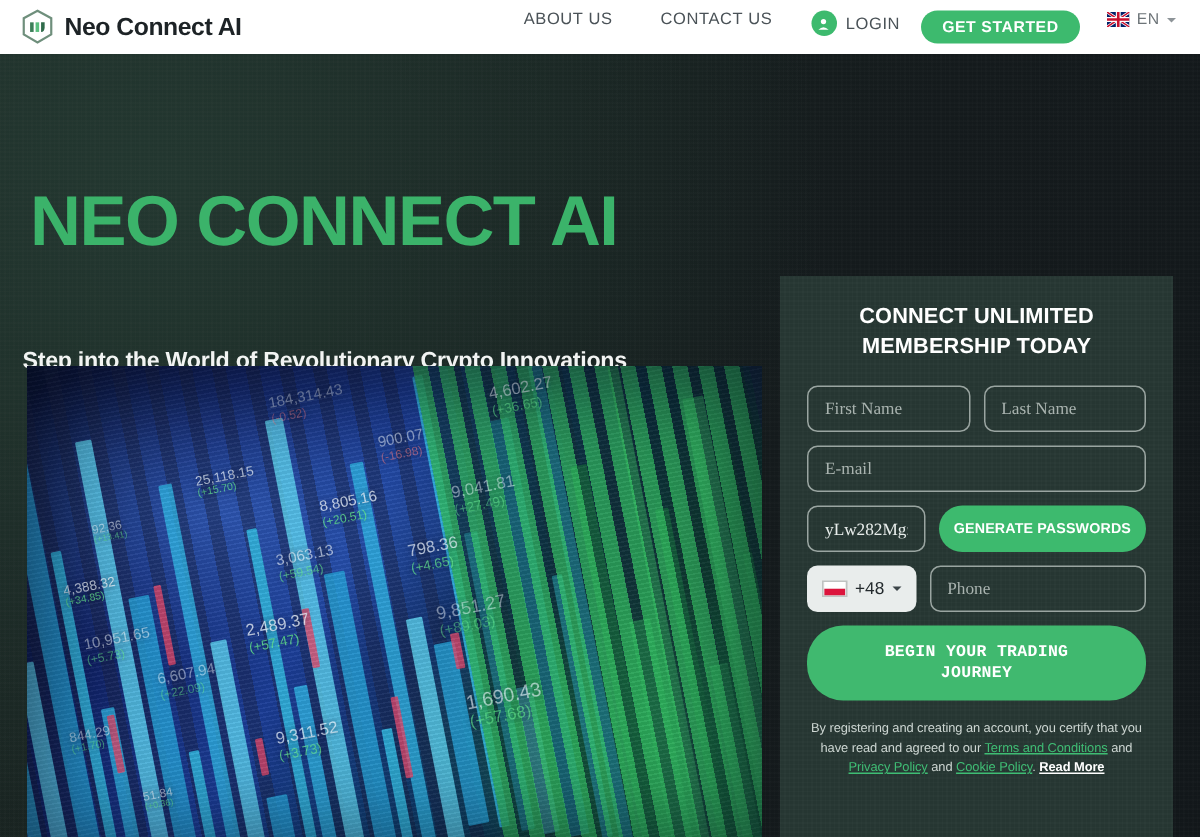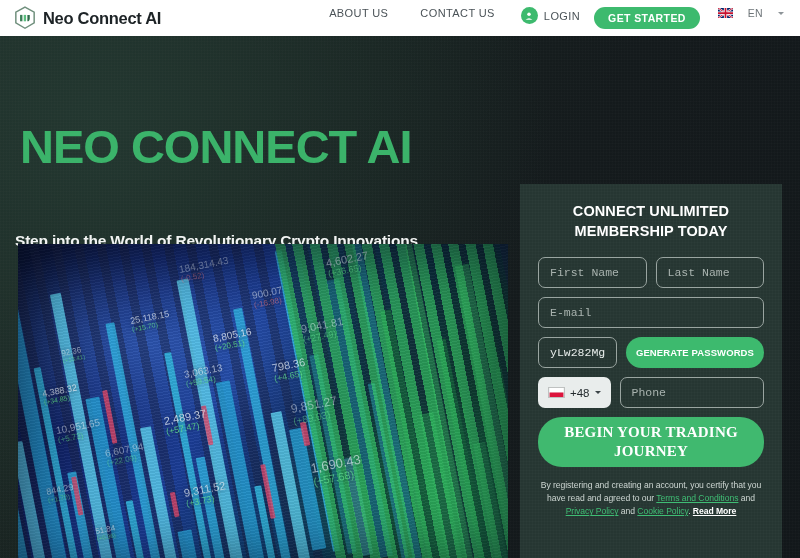--- a/index.html
+++ b/index.html
@@ -42,21 +42,21 @@
   }
   .login-label { font-size: 11px; color: #4a5257; letter-spacing: 0.4px; }
   .btn-get-started {
     background: #3dba6e; color: #fff; border: none;
     border-radius: 20px; height: 22px; padding: 0 14px;
     font-size: 10.5px; font-weight: bold; letter-spacing: 0.4px;
     font-family: "Liberation Sans", sans-serif; cursor: pointer;
     white-space: nowrap;
   }
   .lang {
-    display: flex; align-items: center; gap: 15px;
+    display: flex; align-items: center; gap: 5px;
     margin-left: 18px; margin-right: 2px; cursor: pointer;
   }
   .flag-uk { width: 15px; height: 10px; display: block; flex: 0 0 auto; }
   .lang-label { font-size: 10.5px; color: #6d7478; letter-spacing: 0.3px; }
   .caret-dn {
     width: 0; height: 0; border-left: 3px solid transparent;
     border-right: 3px solid transparent; border-top: 3.5px solid #8d9498;
   }
 
   
@@ -172,21 +172,21 @@
     margin-bottom: 16px;
   }
   .field-row { position: relative; display: flex; gap: 9px; margin-bottom: 9px; }
   .inp {
     background: transparent;
     border: 1px solid #9aa5a1;
     border-radius: 7px;
     height: 31px;
     color: #e8edeb;
     font-size: 11.5px;
-    font-family: Liberation Mono, monospace;
+    font-family: Liberation Serif, serif;
     padding: 0 11px;
     width: 100%;
     outline: none;
   }
   .inp::placeholder { color: #a9b3af; }
   .btn-gen {
     background: #3dba6e; color: #ffffff; border: none;
     border-radius: 16px; height: 31px; padding: 0 10px;
     font-size: 9.5px; font-weight: bold; letter-spacing: 0.1px;
     font-family: "Liberation Sans", sans-serif;
@@ -204,23 +204,23 @@
   .prefix-label { font-size: 11.5px; color: #232a2d; font-weight: normal; }
   .caret-sm {
     width: 0; height: 0; border-left: 3px solid transparent;
     border-right: 3px solid transparent; border-top: 3.5px solid #3c4548;
   }
   .btn-cta {
     position: relative;
     display: block; width: 100%;
     background: #40b96f; color: #ffffff; border: none;
     border-radius: 24px; height: 50px; margin-top: 6px;
-    font-size: 15px; font-weight: bold; letter-spacing: 0.2px;
+    font-size: 11px; font-weight: bold; letter-spacing: 0.2px;
     line-height: 1.3;
-    font-family: Liberation Serif, serif; cursor: pointer;
+    font-family: Liberation Mono, monospace; cursor: pointer;
   }
   .legal {
     position: relative;
     margin-top: 12px; text-align: center;
     font-size: 8.6px; line-height: 1.52; color: #cdd6d2;
     letter-spacing: -0.05px;
   }
   .legal a { color: #3fbd74; text-decoration: underline; }
   .legal .readmore { color: #ffffff; font-weight: bold; text-decoration: underline; }
 </style>

